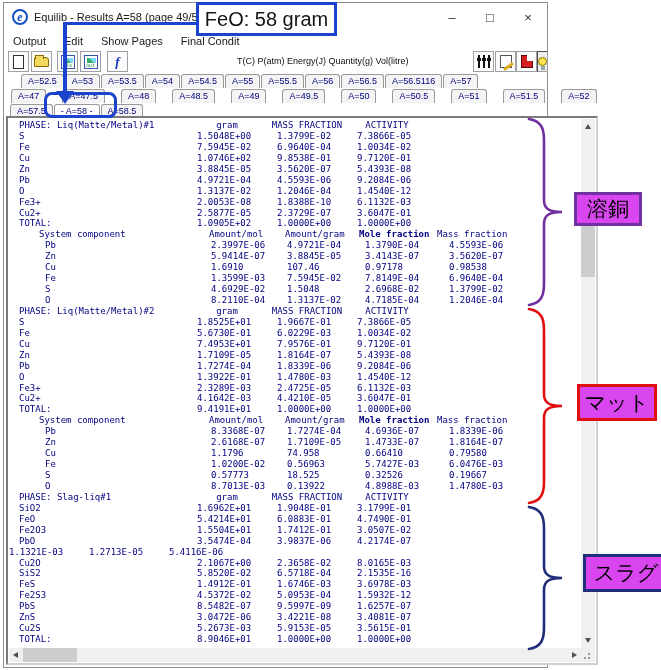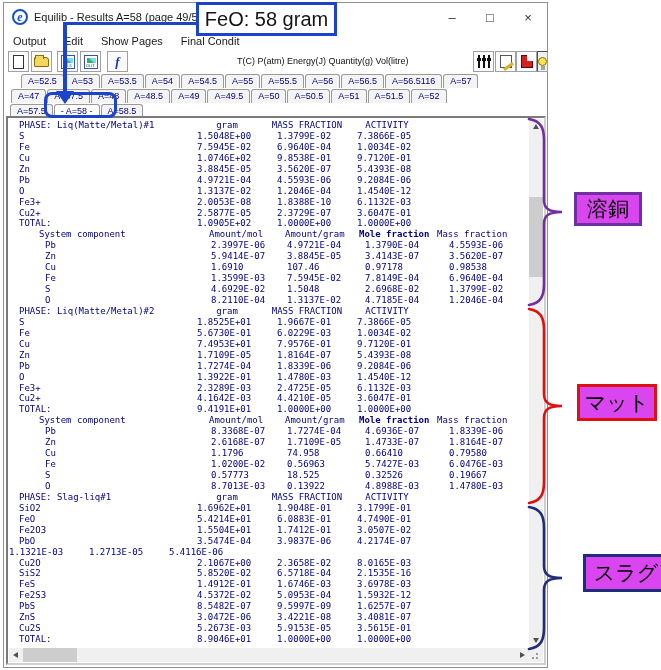--- a/index.html
+++ b/index.html
@@ -35,26 +35,26 @@
   .ico-redpage:before { content:""; position:absolute; right:-1px; top:-1px; border-style:solid; border-width:0 6px 6px 0; border-color:transparent #fff #fff transparent; }
   .ico-bulb { width:9px; height:9px; background:#ffe34d; border:1px solid #8a7400; border-radius:50%; position:relative; }
   .ico-bulb:before { content:""; position:absolute; left:2px; top:8px; width:4px; height:4px; background:#9aa; }
   .tb-center { position:absolute; left:233px; top:6px; font-size:9px; color:#111; }
 
   
   .tabs { position:absolute; left:1px; top:70px; width:541px; }
   .tabrow { display:flex; height:15px; align-items:flex-end; }
   .tab { font-size:9px; color:#00007f; background:#f4f4f4; border:1px solid #9a9a9a; border-bottom:none; border-radius:3px 3px 0 0; padding:1px 6px 1px 6px; margin-right:1px; white-space:nowrap; height:14px; }
   .tabrow.r1 { margin-left:16px; }
-  .tabrow.r2 { margin-left:6px; }
+  .tabrow.r2 { margin-left:6px;gap:15px; }
   .tabrow.r3 { margin-left:5px; }
   .tab.active { background:#ffffff; }
 
   
-  .content { position:absolute; left:2px; top:113px; width:540px; height:549px; border:2px inset #cfcfcf; background:#ffffff; }
+  .content { position:absolute; left:2px; top:113px; width:592px; height:549px; border:2px inset #cfcfcf; background:#ffffff; }
   .text-pane { position:absolute; left:1px; top:2px; right:16px; bottom:16px; overflow:hidden; }
   .l { display:flex; white-space:pre; height:10.94px; line-height:10.94px; font:9px "DejaVu Sans Mono", monospace; color:#000080; }
   .n  { flex:none; width:188px; padding-left:10px; }
   .n.sysh { padding-left:30px; }
   .n.sysr { padding-left:36px; }
   .c  { flex:none; width:80px; text-align:left; }
   .hc { text-align:center; transform:translateX(-10px); }
   .p1 { padding-left:14px; } .p2 { padding-left:10px; } .p3 { padding-left:8px; } .p4 { padding-left:12px; }
   .hp1{ padding-left:12px; } .hp2{ padding-left:8px; }  .hp3{ padding-left:2px;font-weight:bold; } .hp4{ padding-left:0; }
 

